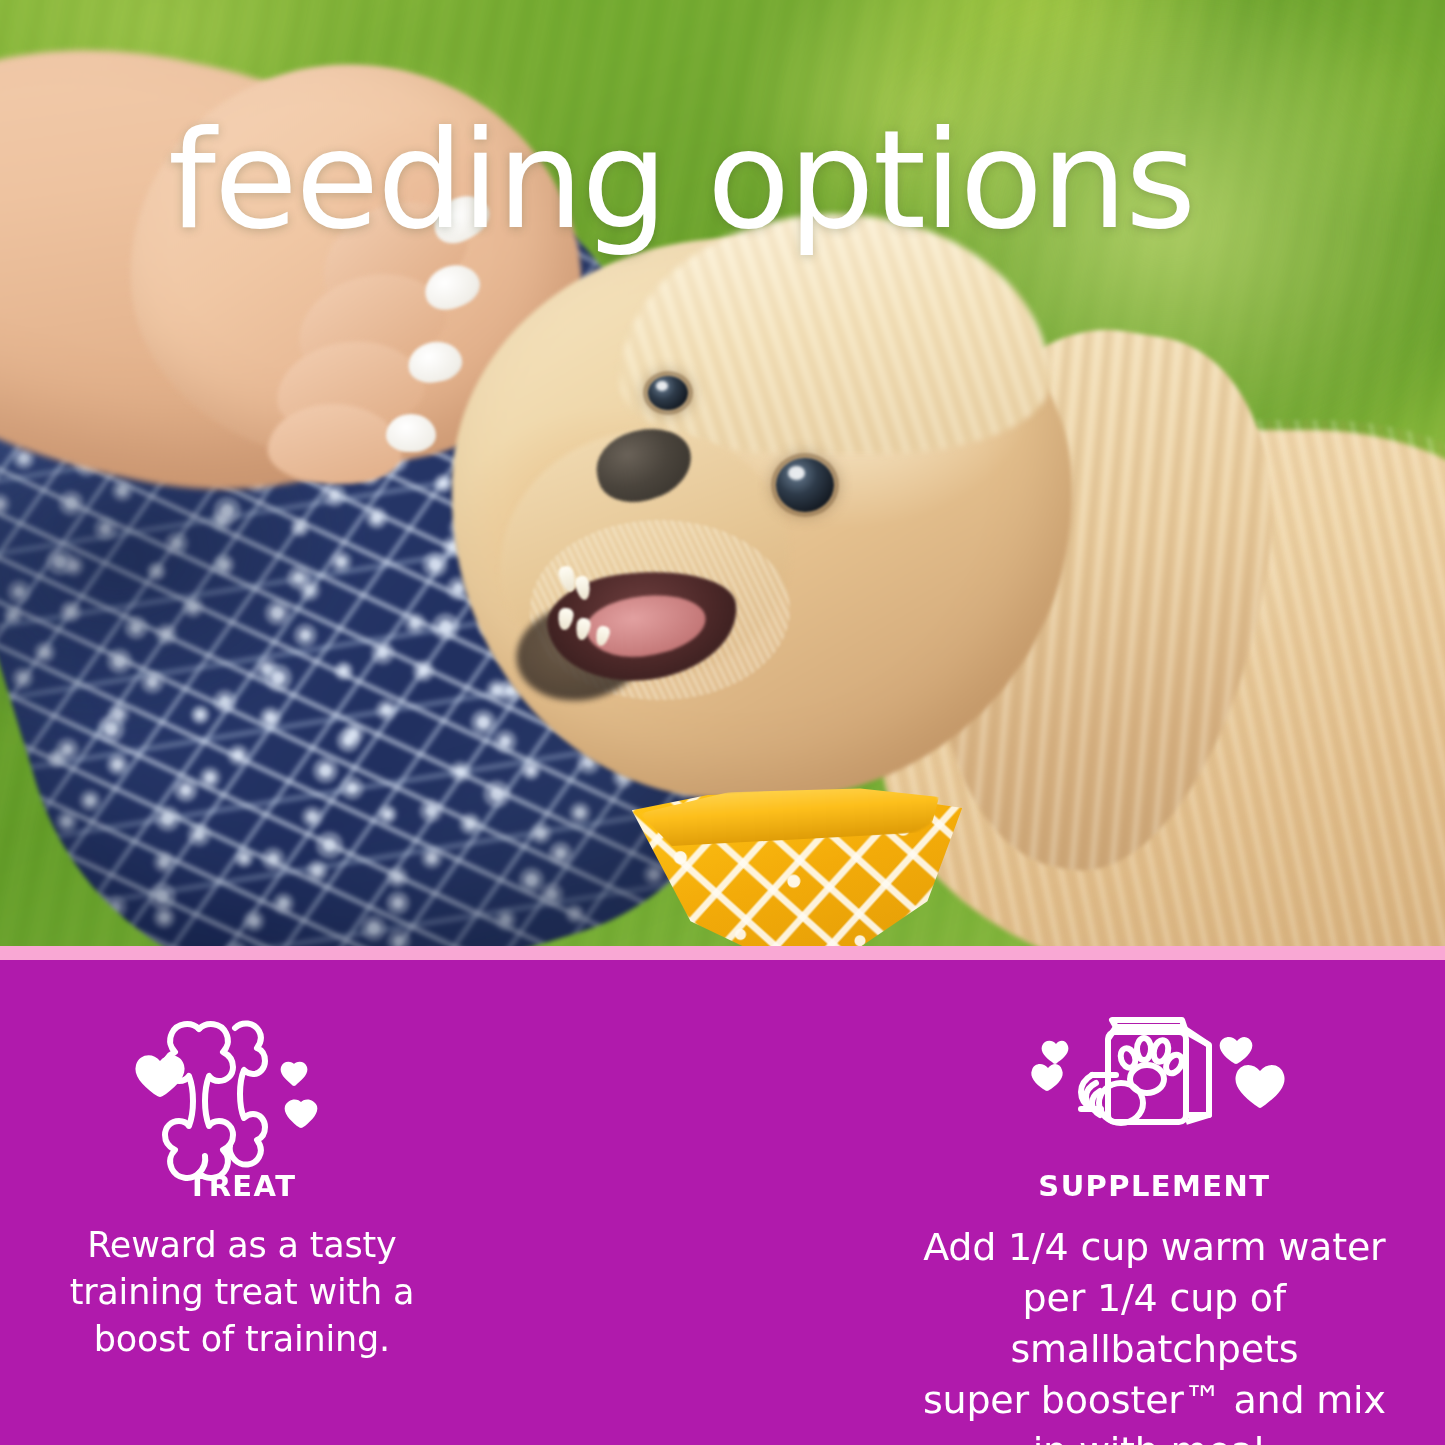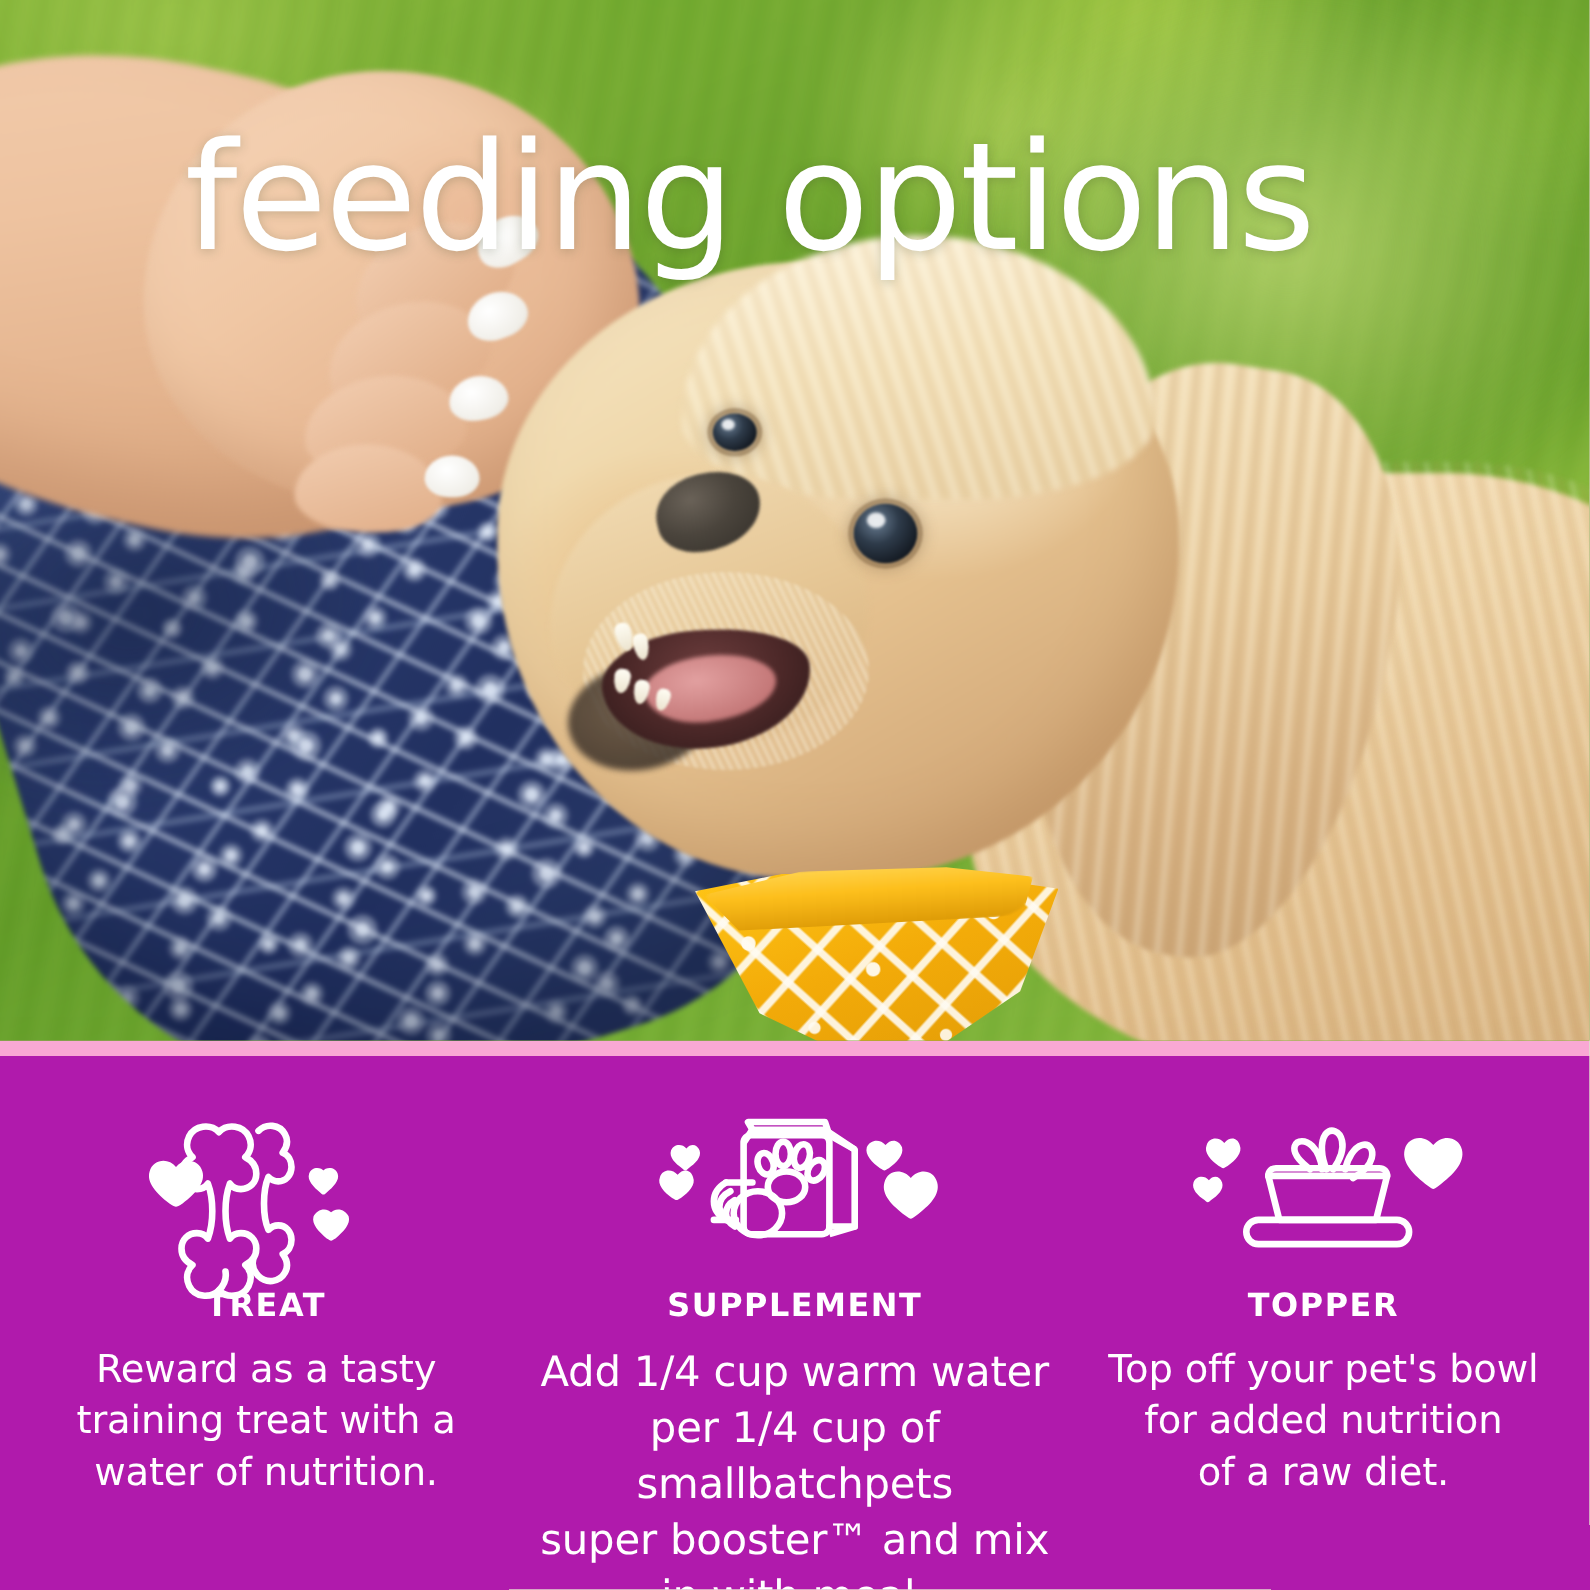--- a/index.html
+++ b/index.html
@@ -482,21 +482,21 @@
           <path d="M72 18c-8-8-22-6-27 4-4 8-1 15 3 19-6 3-10 8-10 15 0 8 6 14 14 14 4 0 8-2 10-5 3 8 4 17 4 25s-1 17-4 25c-2-3-6-5-10-5-8 0-14 6-14 14 0 7 4 12 10 15-4 4-7 11-3 19 5 10 19 12 27 4 5-5 7-11 6-17" stroke="#ffffff" stroke-width="6" stroke-linecap="round" stroke-linejoin="round"></path>
           <path d="M72 18c8-8 22-6 27 4 4 8 1 15-3 19 6 3 10 8 10 15 0 8-6 14-14 14-4 0-8-2-10-5-3 8-4 17-4 25s1 17 4 25c2-3 6-5 10-5 8 0 14 6 14 14 0 7-4 12-10 15 4 4 7 11 3 19-5 10-19 12-27 4" stroke="#ffffff" stroke-width="6" stroke-linecap="round" stroke-linejoin="round"></path>
 
           <path d="M168 54c-4-5-12-4-14 2-2 6 4 12 10 17 1 1 2 2 3 2s2-1 3-2c6-5 12-11 10-17-2-6-10-7-14-2z" fill="#ffffff"></path>
           <path d="M175 92c-5-6-14-4-17 3-2 7 5 14 12 20 2 1 3 2 4 2s2-1 4-2c7-6 14-13 12-20-3-7-12-9-17-3z" fill="#ffffff"></path>
         </svg>
       </div>
       <div class="col-label">TREAT</div>
       <div class="col-desc">Reward as a tasty
 training treat with a
-water of nutrition.</div>
+boost of training.</div>
     </div>
 
     <div class="col col-supplement">
       <div class="icon-wrap">
         <svg width="300" height="140" viewBox="0 0 300 140" fill="none">
 
           <path d="M52 33c-4-5-12-4-14 2-2 6 4 12 10 16 1 1 2 2 3 2s2-1 3-2c6-4 12-10 10-16-2-6-8-7-12-2z" fill="#ffffff"></path>
           <path d="M44 57c-5-6-14-5-16 2-3 7 4 14 11 19 2 1 3 2 4 2s2-1 4-2c7-5 14-12 11-19-2-7-9-8-14-2z" fill="#ffffff"></path>
 
           <path d="M104 28c0-4 3-7 7-7h64c4 0 7 3 7 7v76c0 4-3 7-7 7h-64c-4 0-7-3-7-7z" stroke="#ffffff" stroke-width="6" stroke-linejoin="round"></path>
@@ -525,40 +525,15 @@
           <path d="M256 60c-7-9-21-8-24 4-3 11 7 21 19 30 3 2 4 3 5 3s2-1 5-3c12-9 22-19 19-30-3-12-17-13-24-4z" fill="#ffffff"></path>
         </svg>
       </div>
       <div class="col-label">SUPPLEMENT</div>
       <div class="col-desc">Add 1/4 cup warm water
 per 1/4 cup of smallbatchpets
 super booster™ and mix
 in with meal.</div>
     </div>
 
-    <div class="col col-topper">
-      <div class="icon-wrap">
-        <svg width="260" height="140" viewBox="0 0 260 140" fill="none">
-
-          <path d="M40 28c-5-6-14-5-16 2-3 7 4 14 11 19 2 1 3 2 4 2s2-1 4-2c7-5 14-12 11-19-2-7-9-8-14-2z" fill="#ffffff"></path>
-          <path d="M26 62c-4-5-12-4-14 2-2 6 4 12 10 16 1 1 2 2 3 2s2-1 3-2c6-4 12-10 10-16-2-6-8-7-12-2z" fill="#ffffff"></path>
-
-          <path d="M118 52c-8-6-16-14-14-21 2-6 10-6 16 0 5 5 8 13 9 21" stroke="#ffffff" stroke-width="6" stroke-linecap="round" stroke-linejoin="round"></path>
-          <path d="M133 52c-5-11-6-25-1-32 5-6 13-3 15 6 2 9-3 19-8 26" stroke="#ffffff" stroke-width="6" stroke-linecap="round" stroke-linejoin="round"></path>
-          <path d="M150 52c2-10 8-20 15-22 7-2 11 4 9 12-2 8-10 14-17 18" stroke="#ffffff" stroke-width="6" stroke-linecap="round" stroke-linejoin="round"></path>
-
-          <path d="M80 58h108" stroke="#ffffff" stroke-width="6" stroke-linecap="round"></path>
-
-          <path d="M80 58c0-4 3-7 7-7h94c4 0 7 3 7 7l-10 40H90z" stroke="#ffffff" stroke-width="6" stroke-linejoin="round"></path>
-
-          <rect x="60" y="98" width="148" height="22" rx="11" stroke="#ffffff" stroke-width="6"></rect>
-
-          <path d="M230 30c-8-10-23-8-26 4-3 12 8 23 21 33 3 2 4 3 5 3s2-1 5-3c13-10 24-21 21-33-3-12-18-14-26-4z" fill="#ffffff"></path>
-        </svg>
-      </div>
-      <div class="col-label">TOPPER</div>
-      <div class="col-desc">Top off your pet's bowl
-for added nutrition
-of a raw diet.</div>
-    </div>
 
   </div>
 </div>
 
 </body></html>

